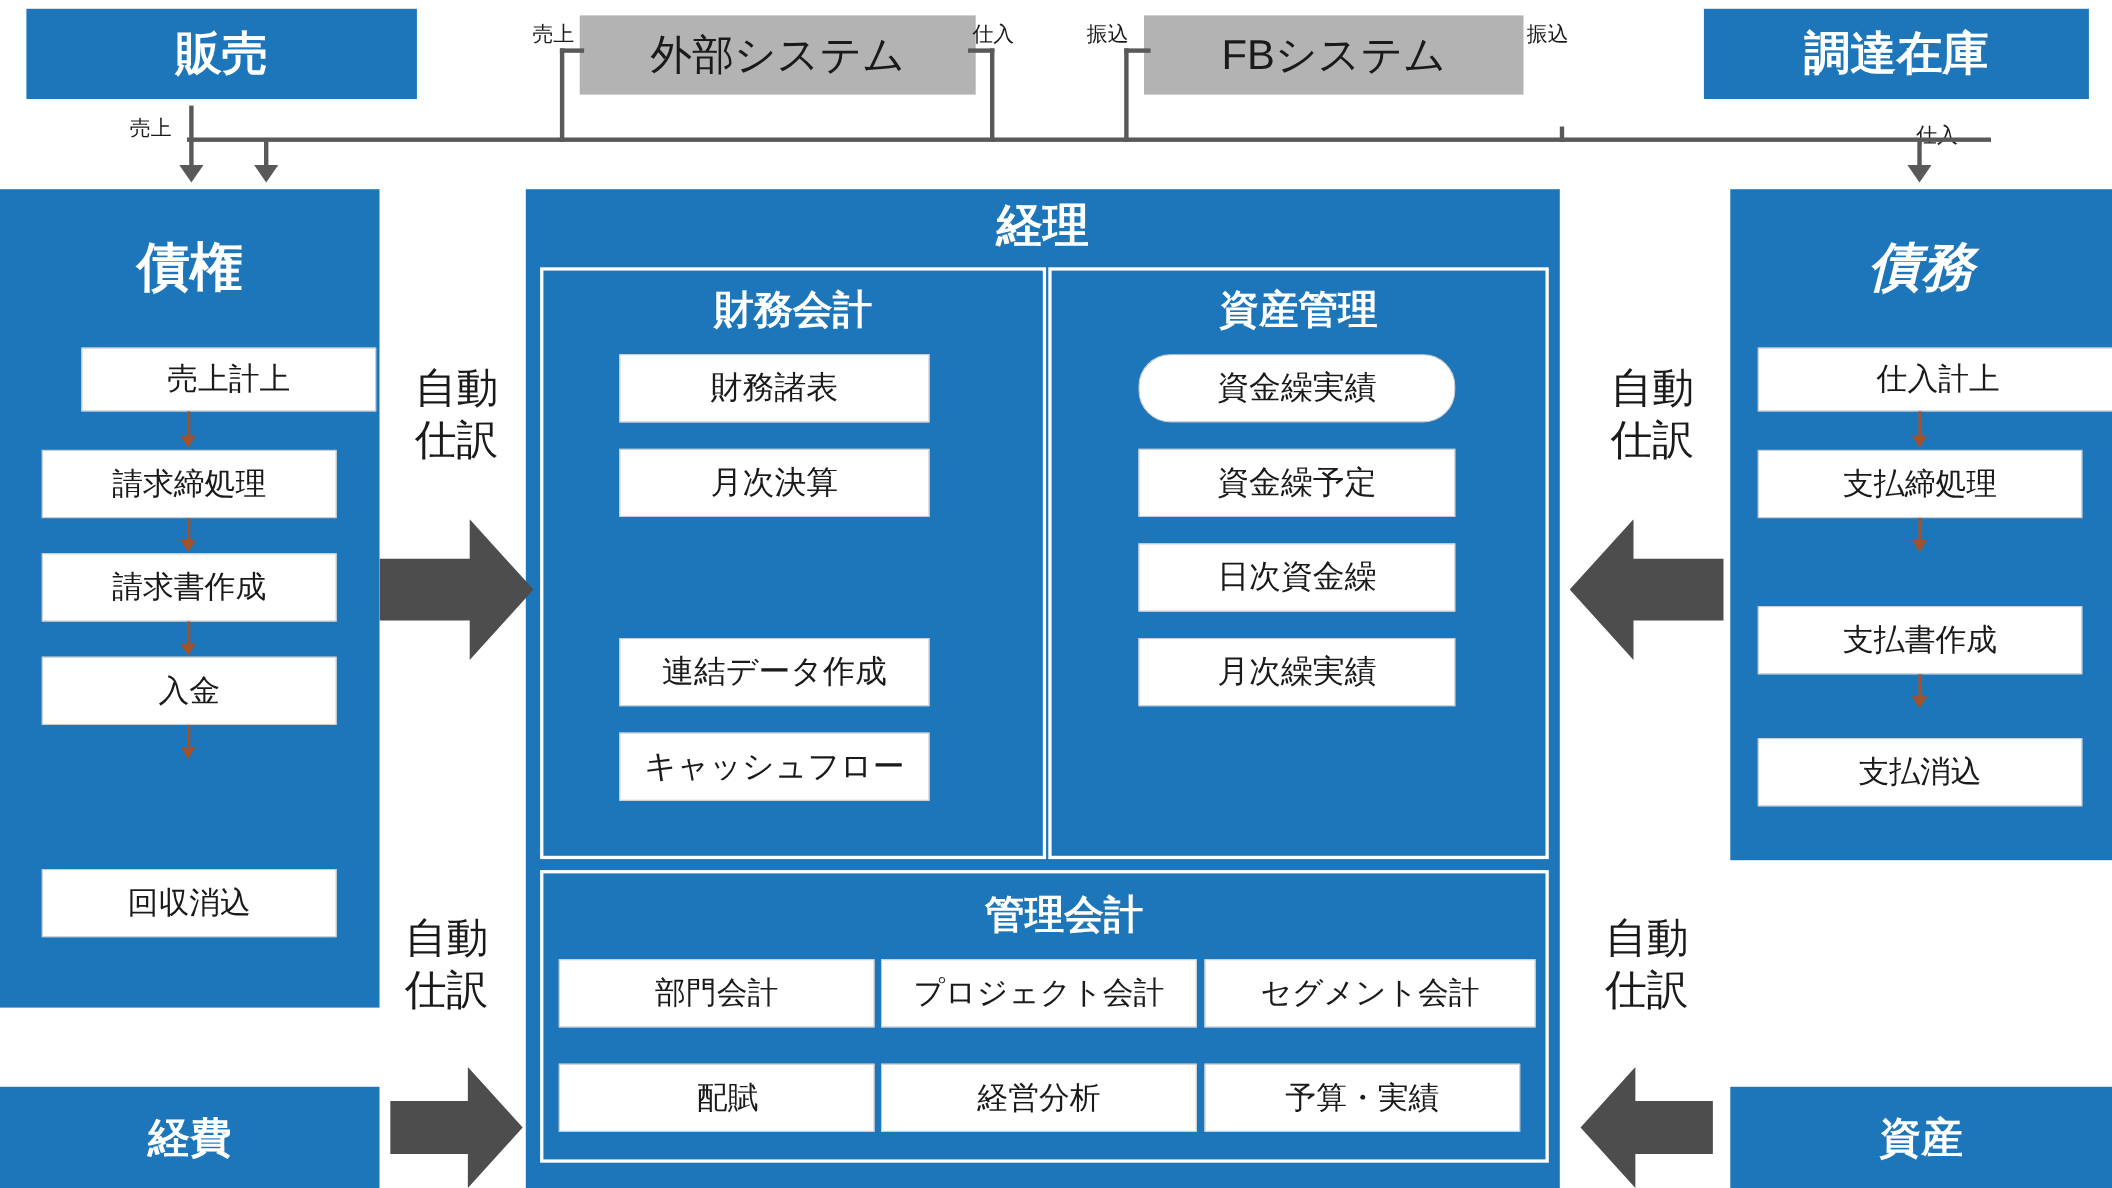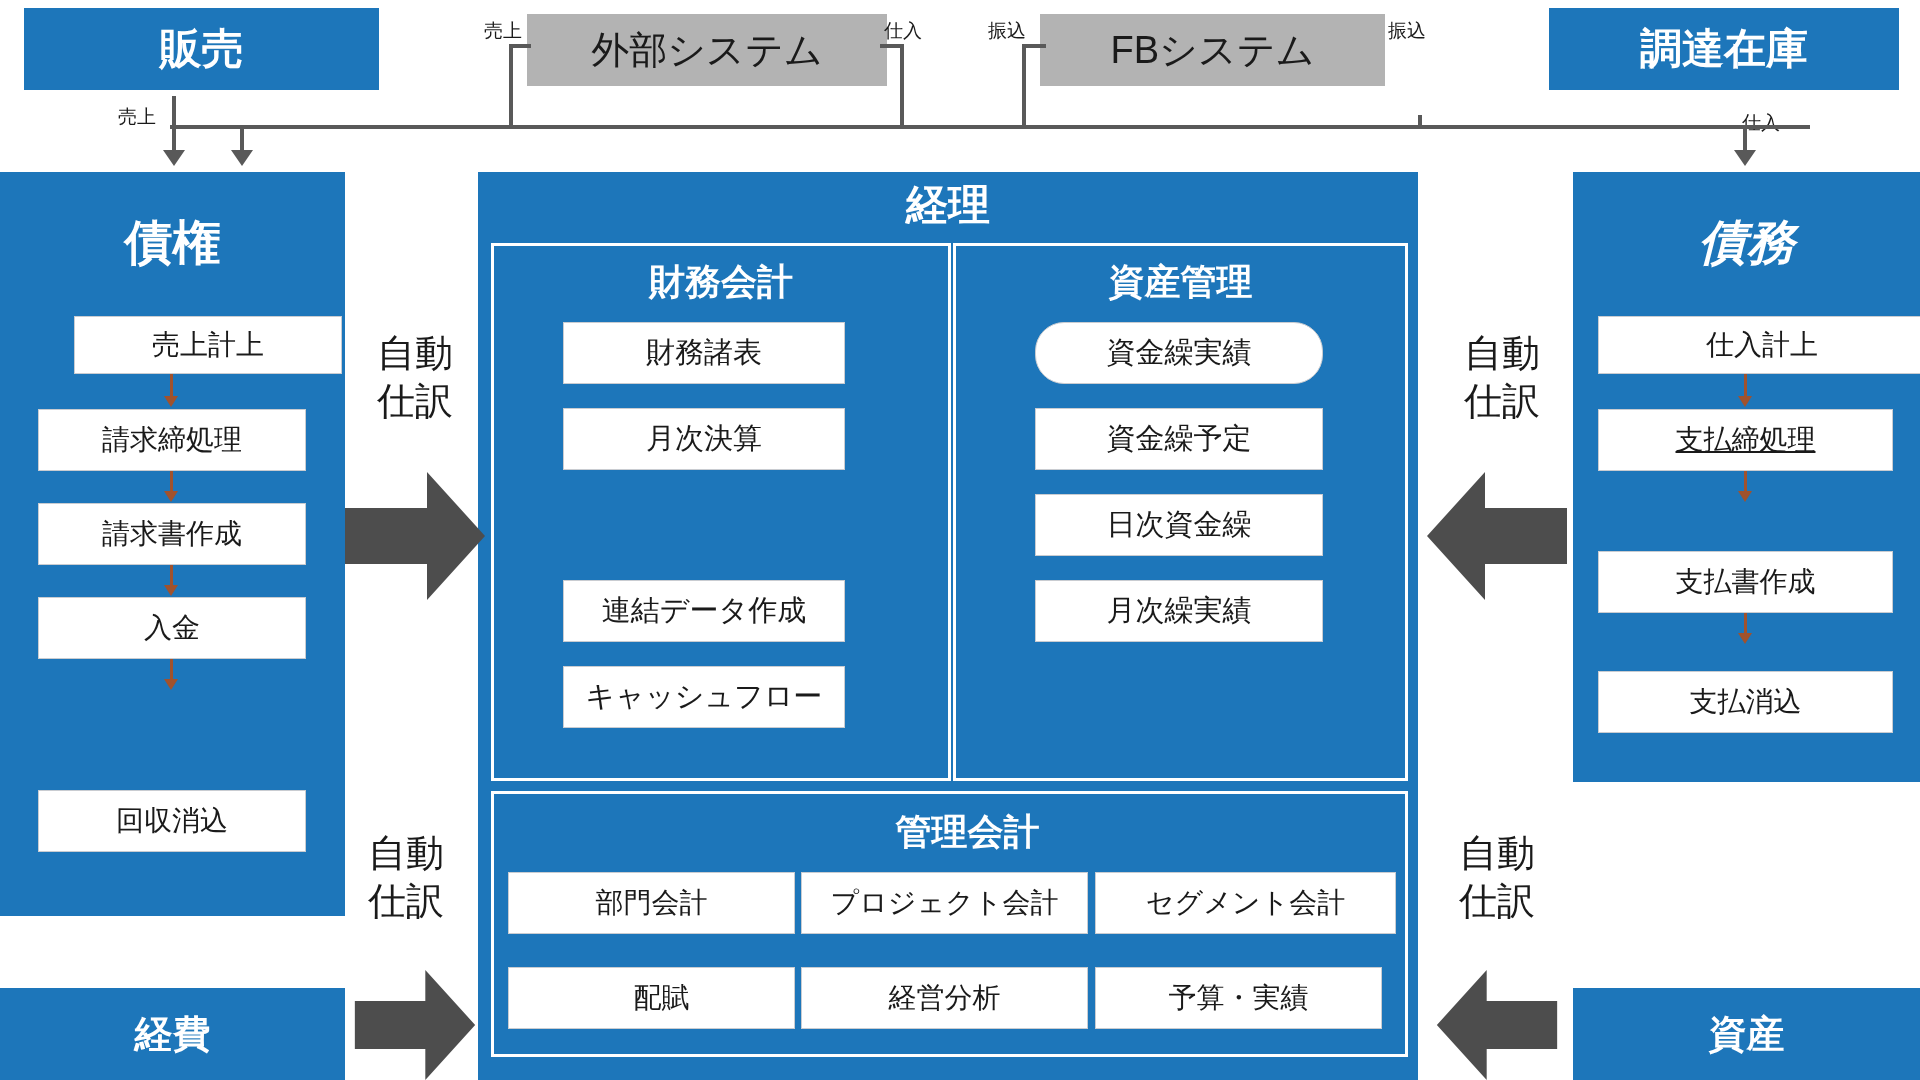--- a/index.html
+++ b/index.html
@@ -81,21 +81,21 @@
 
   <div class="box blue hdr" style="left:0px;top:988px;width:345px;height:92px;font-size:38px;">経費</div>
 
   <div class="box blue" style="left:1573px;top:172px;width:347px;height:610px;"></div>
   <div class="box hdr" style="left:1573px;top:208px;width:347px;height:70px;font-size:48px;color:#ffffff;font-style:italic;">債務</div>
 
   <div class="box white-box" style="left:1598px;top:316px;width:328px;height:58px;font-size:28px;">仕入計上</div>
   <div class="vline-sm" style="left:1744px;top:374px;height:24px;"></div>
   <div class="arr-small" style="left:1738px;top:396px;"></div>
 
-  <div class="box white-box" style="left:1598px;top:409px;width:295px;height:62px;font-size:28px;text-decoration:underline;">支払締処理</div>
+  <div class="box white-box" style="left:1598px;top:409px;width:295px;height:62px;font-size:28px;">支払締処理</div>
   <div class="vline-sm" style="left:1744px;top:471px;height:22px;"></div>
   <div class="arr-small" style="left:1738px;top:491px;"></div>
 
   <div class="box white-box" style="left:1598px;top:551px;width:295px;height:62px;font-size:28px;">支払書作成</div>
   <div class="vline-sm" style="left:1744px;top:613px;height:22px;"></div>
   <div class="arr-small" style="left:1738px;top:633px;"></div>
 
   <div class="box white-box" style="left:1598px;top:671px;width:295px;height:62px;font-size:28px;">支払消込</div>
 
   <div class="box blue hdr" style="left:1573px;top:988px;width:347px;height:92px;font-size:38px;">資産</div>

